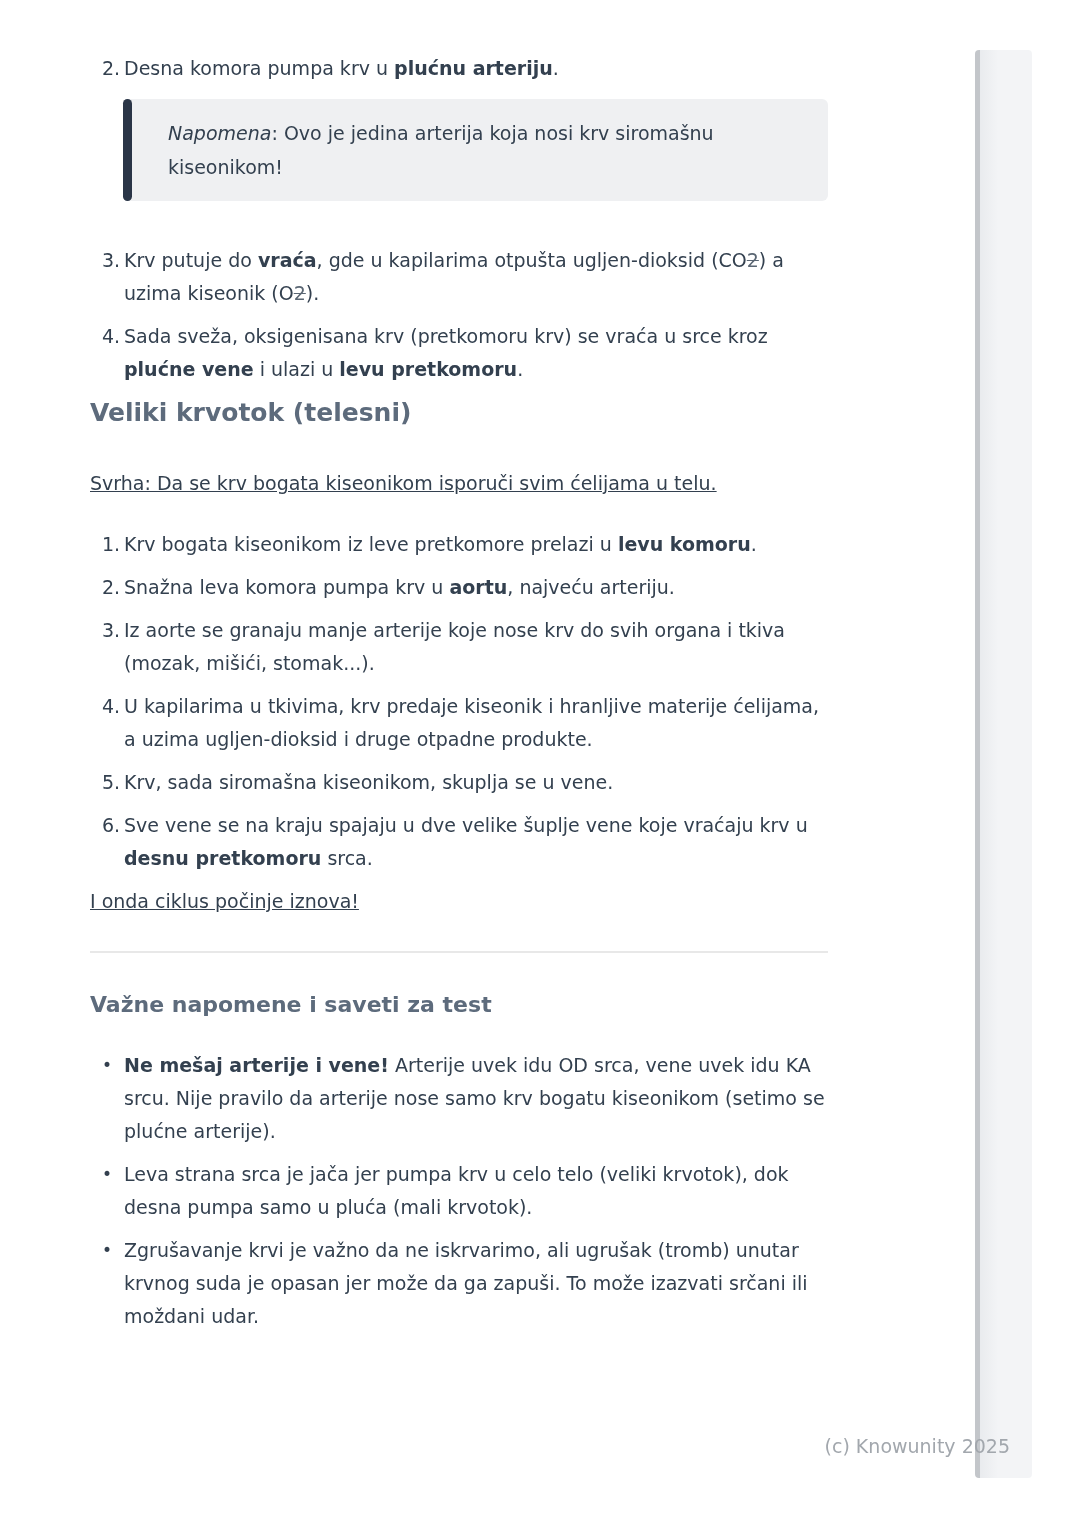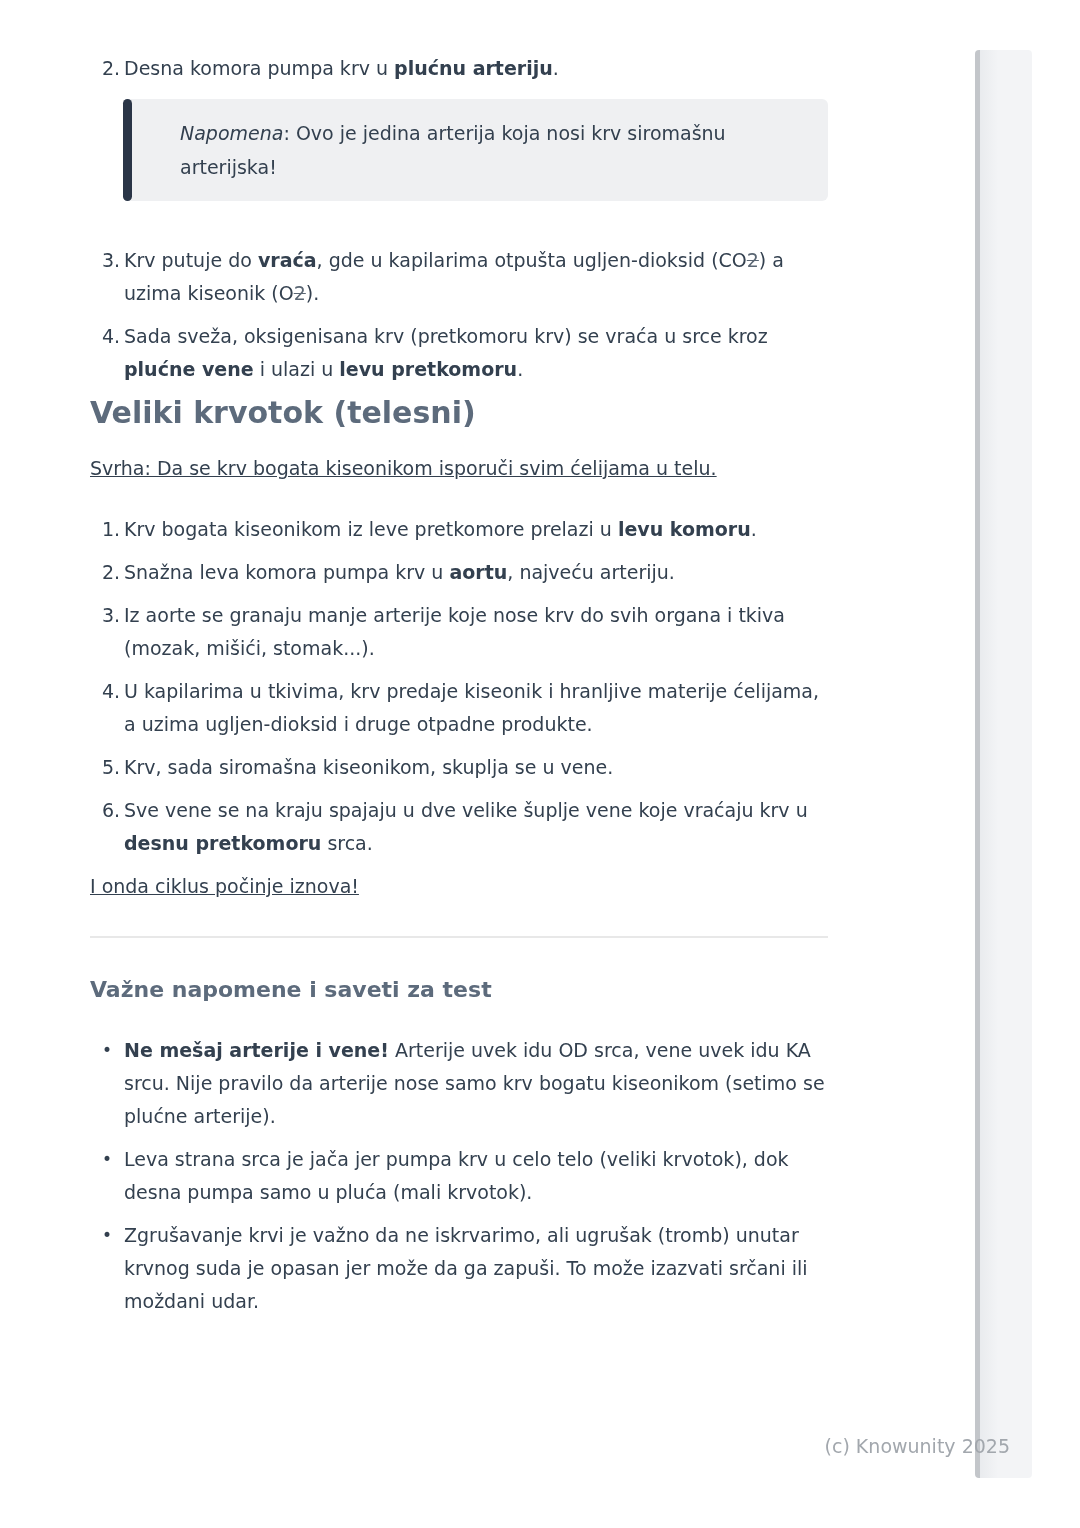--- a/index.html
+++ b/index.html
@@ -21,27 +21,27 @@
   
   .note{
     position:relative;margin:14px 0 43px 33px;background:#eff0f2;
     border-radius:6px;min-height:34px;
   }
   .note .bar{
     position:absolute;left:0;top:0;bottom:0;width:9px;
     background:#2a3547;border-radius:6px;
   }
   .note .note-text{
-    padding:17px 32px 17px 57px;line-height:34px;
+    padding:17px 32px 17px 45px;line-height:34px;
   }
   .note.justify .note-text{text-align:justify;}
   
   .h3{
-    font-size:30px;line-height:34px;font-weight:bold;color:#5d6b7c;
-    margin:0 0 22px 0;
+    font-size:25px;line-height:34px;font-weight:bold;color:#5d6b7c;
+    margin:0 0 37px 0;
   }
   .h2{
     font-size:22px;line-height:40px;font-weight:bold;color:#5d6b7c;
     margin:32px 0 24px 0;
   }
   .p{margin:0 0 28px 0;text-decoration:underline;}
   .p.cycle{margin:4px 0 11px 0;}
   .divider{
     border:none;border-top:2px solid #e8e8e8;margin:33px 0 0 0;
   }
@@ -65,21 +65,21 @@
 </head>
 <body>
 
 <div class="content">
     <div class="li">
       <span class="marker">2.</span>
       <span class="li-text"><span>Desna komora pumpa krv u </span><span class="b">plućnu arteriju</span><span>.</span></span>
     </div>
     <div class="note justify">
       <span class="bar"></span>
-      <div class="note-text"><span class="i">Napomena</span><span>: Ovo je jedina arterija koja nosi krv siromašnu</span><br><span>arterijska!</span></div>
+      <div class="note-text"><span class="i">Napomena</span><span>: Ovo je jedina arterija koja nosi krv siromašnu</span><br><span>kiseonikom!</span></div>
     </div>
     <div class="li">
       <span class="marker">3.</span>
       <span class="li-text"><span>Krv putuje do </span><span class="b">vraća</span><span>, gde u kapilarima otpušta ugljen-dioksid (CO</span><span class="s">2</span><span>) a uzima kiseonik (O</span><span class="s">2</span><span>).</span></span>
     </div>
     <div class="li">
       <span class="marker">4.</span>
       <span class="li-text"><span>Sada sveža, oksigenisana krv (pretkomoru krv) se vraća u srce kroz </span><span class="b">plućne vene</span><span> i ulazi u </span><span class="b">levu pretkomoru</span><span>.</span></span>
     </div>
     <div class="h3"><span>Veliki krvotok </span><span class="b">(telesni)</span></div>

